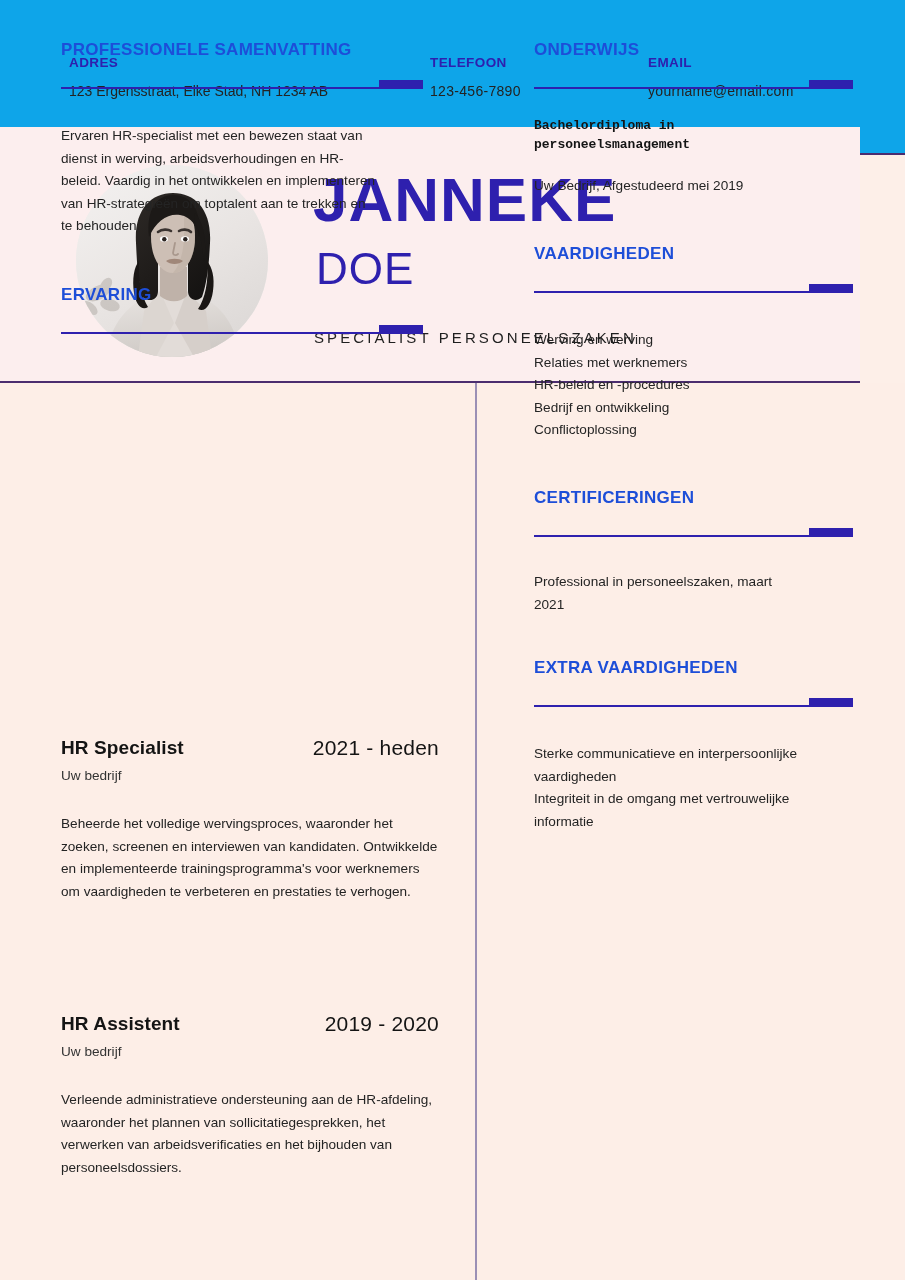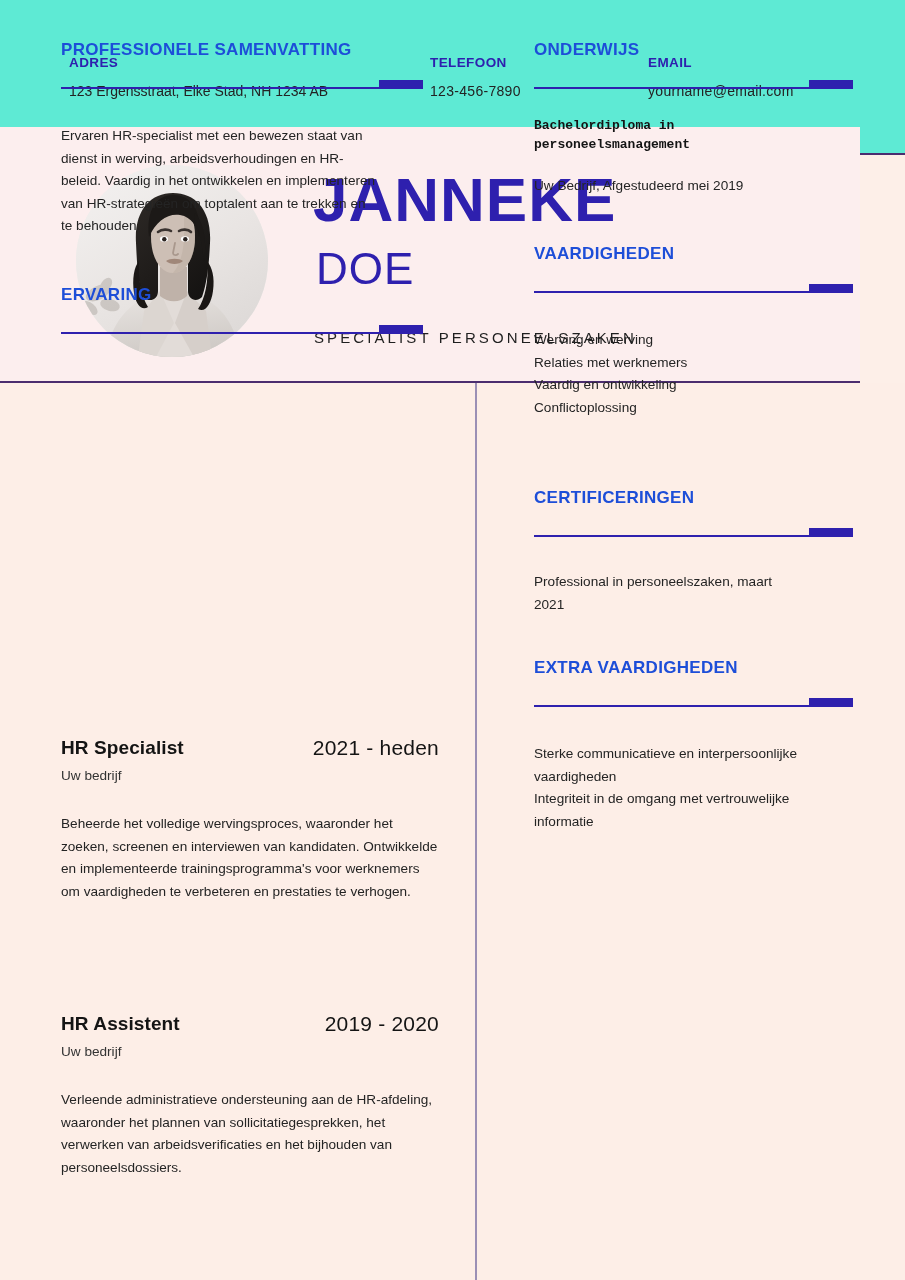--- a/index.html
+++ b/index.html
@@ -20,21 +20,21 @@
     height: 1280px;
     background: #fdefe8;
   }
 
   
   .contact-band {
     position: absolute;
     left: 0; top: 0;
     width: 905px;
     height: 155px;
-    background: #5eead4;
+    background: #0ea5e9;
     border-bottom: 2px solid #4b2d6f;
     box-sizing: border-box;
   }
   .contact-col {
     position: absolute;
     top: 56px;
   }
   .contact-col.adres  { left: 69px;  }
   .contact-col.tel    { left: 430px; }
   .contact-col.email  { left: 648px; }
@@ -385,21 +385,22 @@
 
   <div class="section" id="sec-vaardig">
     <div class="sec-title">VAARDIGHEDEN</div>
     <div class="sec-rule">
       <div class="line"></div>
       <div class="block"></div>
     </div>
     <div class="skills-list">
       <div class="list-line">Werving en werving</div>
       <div class="list-line">Relaties met werknemers</div>
-      <div class="list-line">Vaardig en ontwikkeling</div>
+      <div class="list-line">HR-beleid en -procedures</div>
+      <div class="list-line">Bedrijf en ontwikkeling</div>
       <div class="list-line">Conflictoplossing</div>
     </div>
   </div>
 
   <div class="section" id="sec-cert">
     <div class="sec-title">CERTIFICERINGEN</div>
     <div class="sec-rule">
       <div class="line"></div>
       <div class="block"></div>
     </div>

